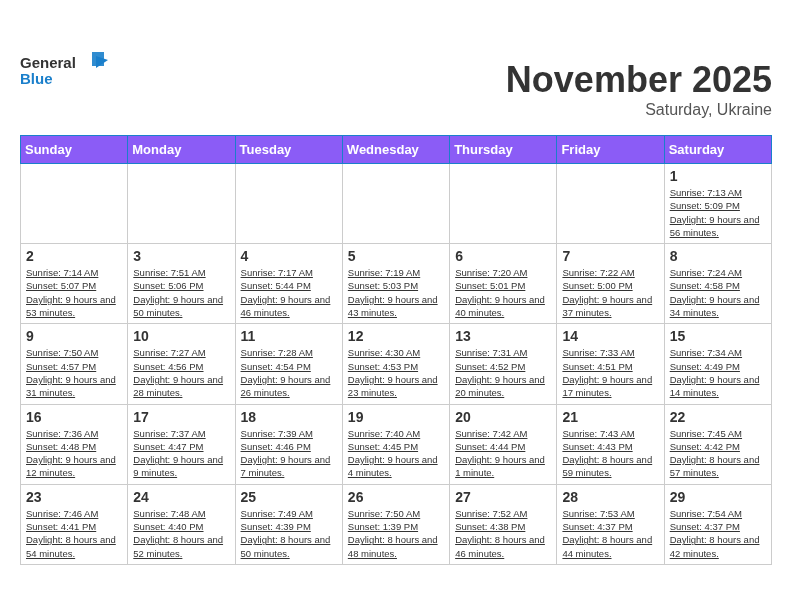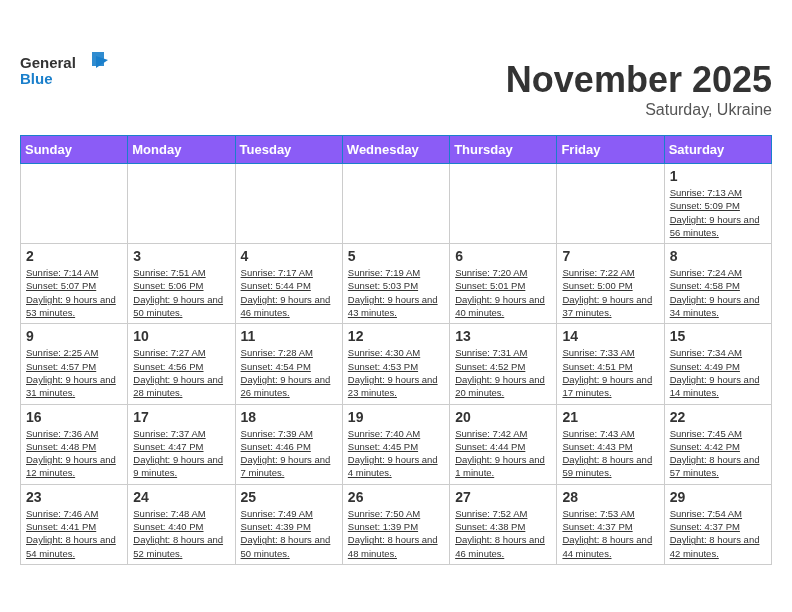--- a/index.html
+++ b/index.html
@@ -167,21 +167,21 @@
           <span class="day-number">8</span>
           <div class="day-info">Sunrise: 7:24 AM
 Sunset: 4:58 PM
 Daylight: 9 hours
 and 34 minutes.</div>
         </td>
       </tr>
       <tr>
         <td>
           <span class="day-number">9</span>
-          <div class="day-info">Sunrise: 2:25 AM
+          <div class="day-info">Sunrise: 7:50 AM
 Sunset: 4:57 PM
 Daylight: 9 hours
 and 31 minutes.</div>
         </td>
         <td>
           <span class="day-number">10</span>
           <div class="day-info">Sunrise: 7:27 AM
 Sunset: 4:56 PM
 Daylight: 9 hours
 and 28 minutes.</div>

